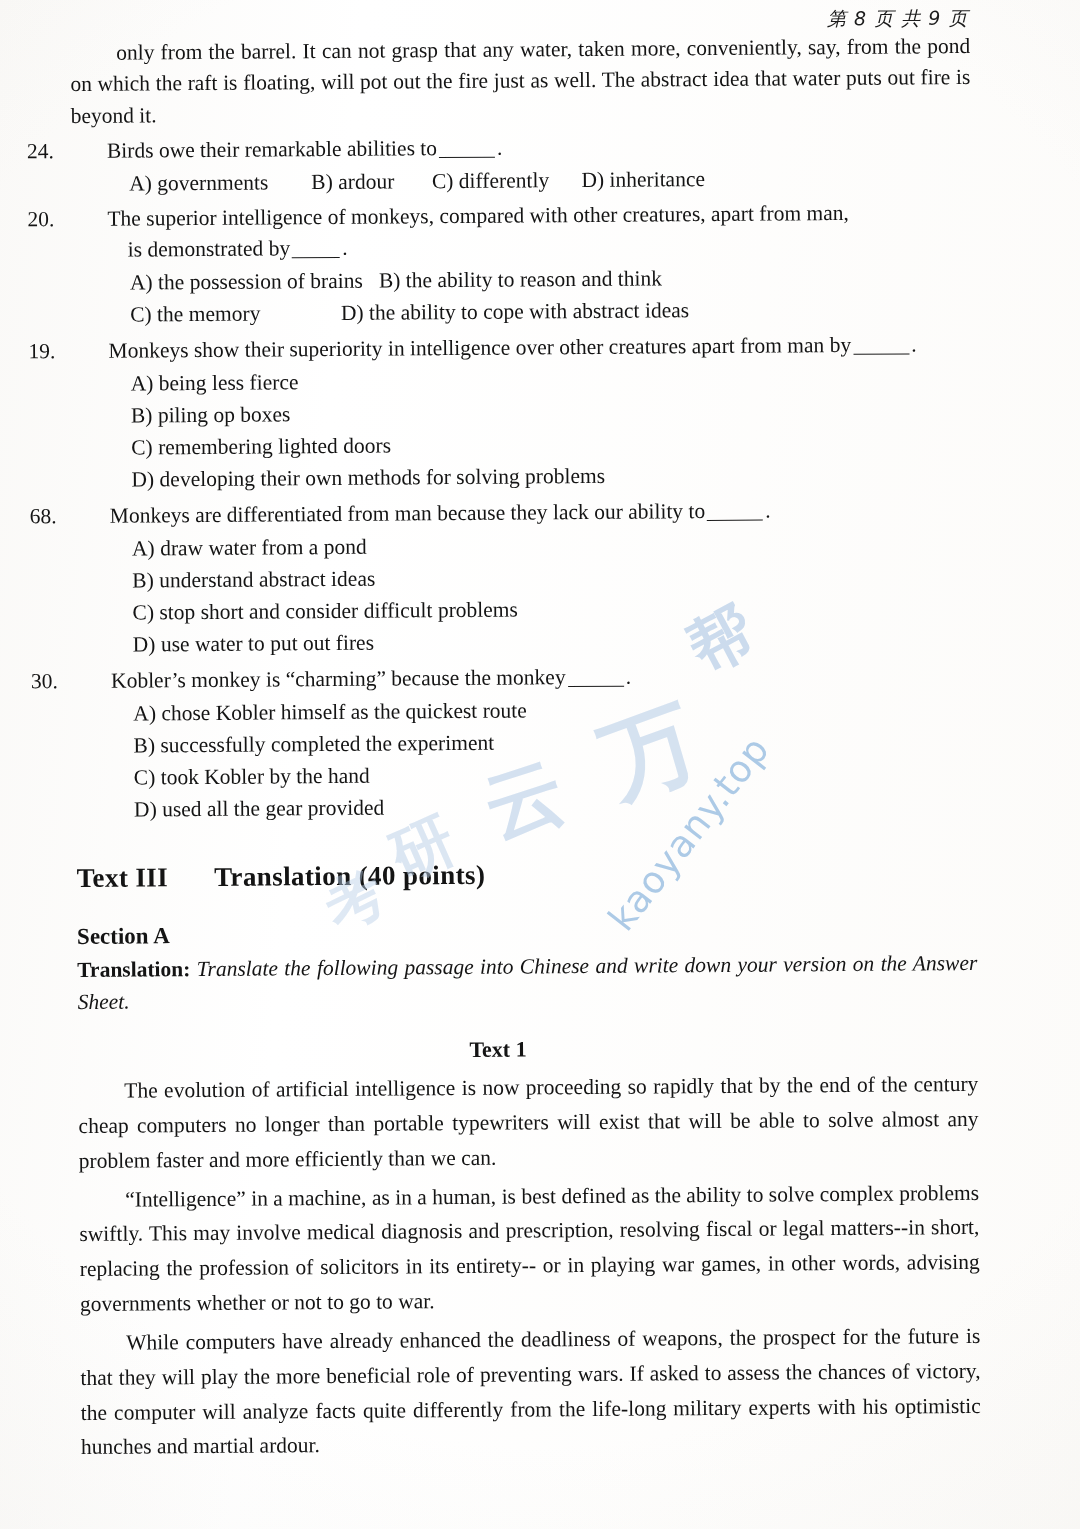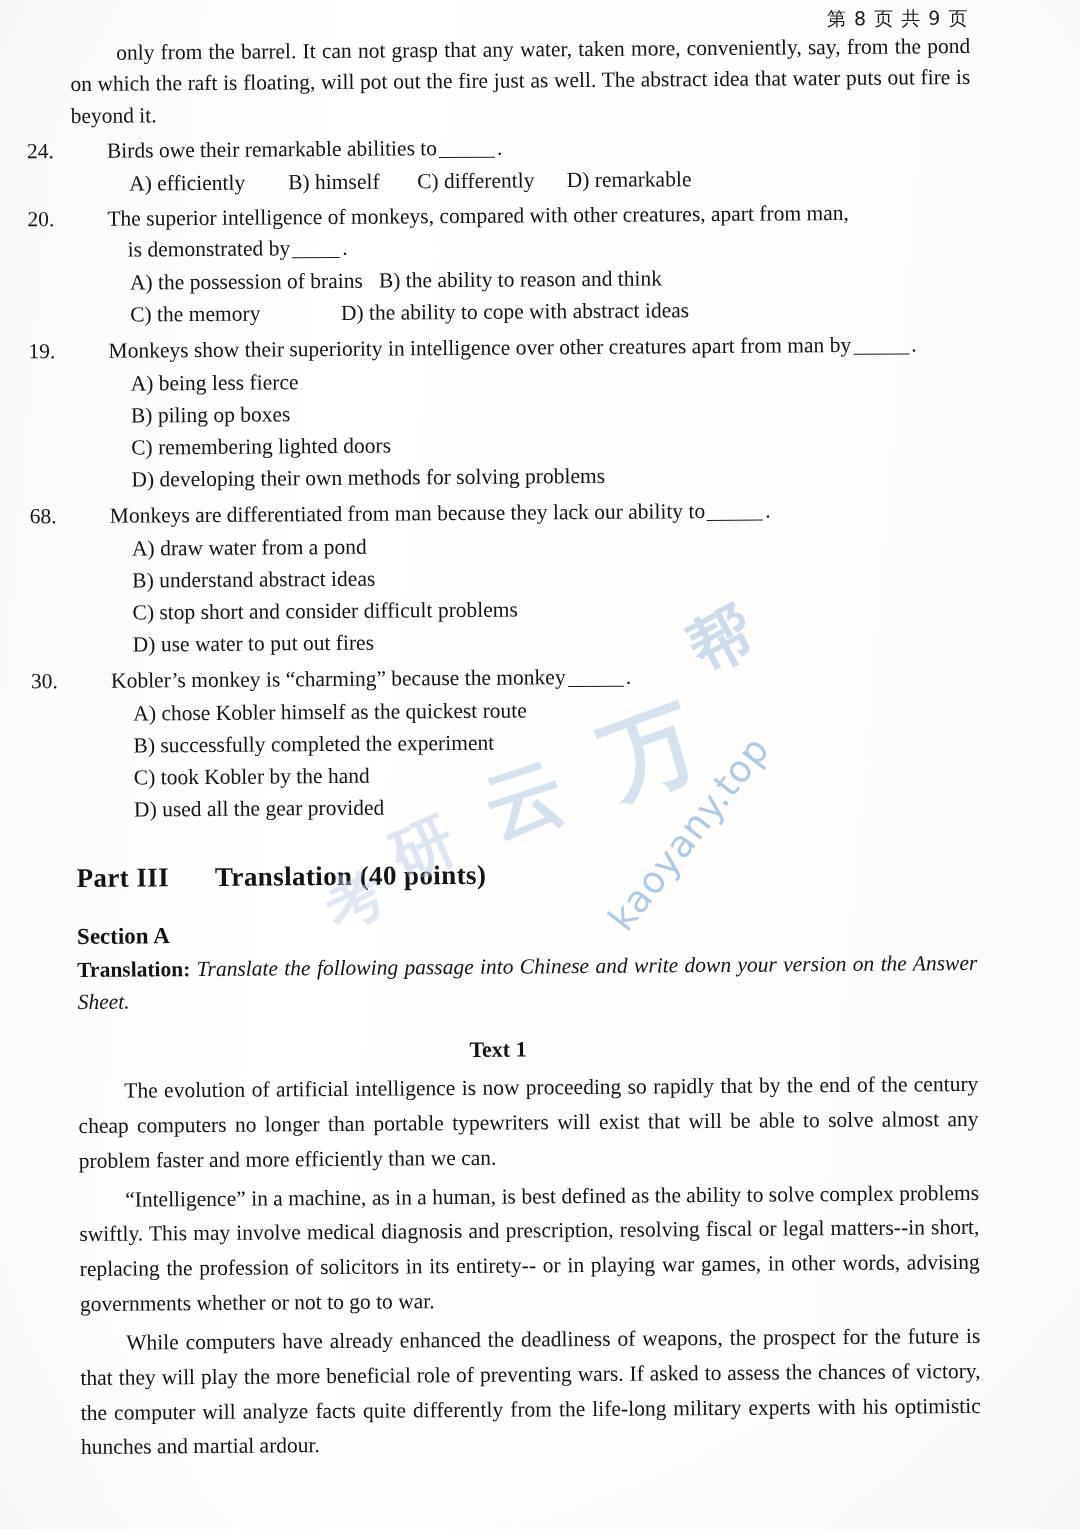--- a/index.html
+++ b/index.html
@@ -30,20 +30,21 @@
   
   .page-header {
     position: absolute;
     top: 6px;
     right: 112px;
     font-family: "DejaVu Sans", sans-serif;
     font-size: 19px;
     letter-spacing: 1px;
     color: #1b1b1b;
     transform: rotate(-0.25deg);
+    font-style: italic;
   }
 
   
   .content {
     position: absolute;
     left: 70px;
     top: 38px;
     width: 900px;
     transform: rotate(-0.45deg);
     transform-origin: 0 0;
@@ -168,21 +169,21 @@
 
   <div class="content">
 
     <p class="para indent">only from the barrel. It can not grasp that any water, taken more, conveniently, say, from the pond on which the raft is floating, will pot out the fire just as well. The abstract idea that water puts out fire is beyond it.</p>
 
     <div class="q-block">
       <p class="q-stem">
         <span class="qnum">24.</span><span>Birds owe their remarkable abilities to</span><span class="blank"></span><span>.</span>
       </p>
       <div class="opts">
-        <p class="opt-row"><span>A) efficiently</span>        <span>B) himself</span>       <span>C) differently</span>      <span>D) remarkable</span></p>
+        <p class="opt-row"><span>A) governments</span>        <span>B) ardour</span>       <span>C) differently</span>      <span>D) inheritance</span></p>
       </div>
     </div>
 
     <div class="q-block">
       <p class="q-stem">
         <span class="qnum">20.</span><span>The superior intelligence of monkeys, compared with other creatures, apart from man,</span>
       </p>
       <p class="q-cont">
         <span>is demonstrated by</span><span class="blank sm"></span><span>.</span>
       </p>
@@ -222,21 +223,21 @@
       </p>
       <div class="opts">
         <p class="opt-row free">A) chose Kobler himself as the quickest route</p>
         <p class="opt-row free">B) successfully completed the experiment</p>
         <p class="opt-row free">C) took Kobler by the hand</p>
         <p class="opt-row free">D) used all the gear provided</p>
       </div>
     </div>
 
     <p class="part-head">
-      <span>Part III</span><span class="ptitle">Translation (40 points)</span>
+      <span>Text III</span><span class="ptitle">Translation (40 points)</span>
     </p>
 
     <p class="section-head">Section A</p>
 
     <p class="directions">
       <span class="dlabel">Translation:</span>
       <span class="dtext">Translate the following passage into Chinese and write down your version on the Answer Sheet.</span>
     </p>
 
     <p class="text-label">Text 1</p>

